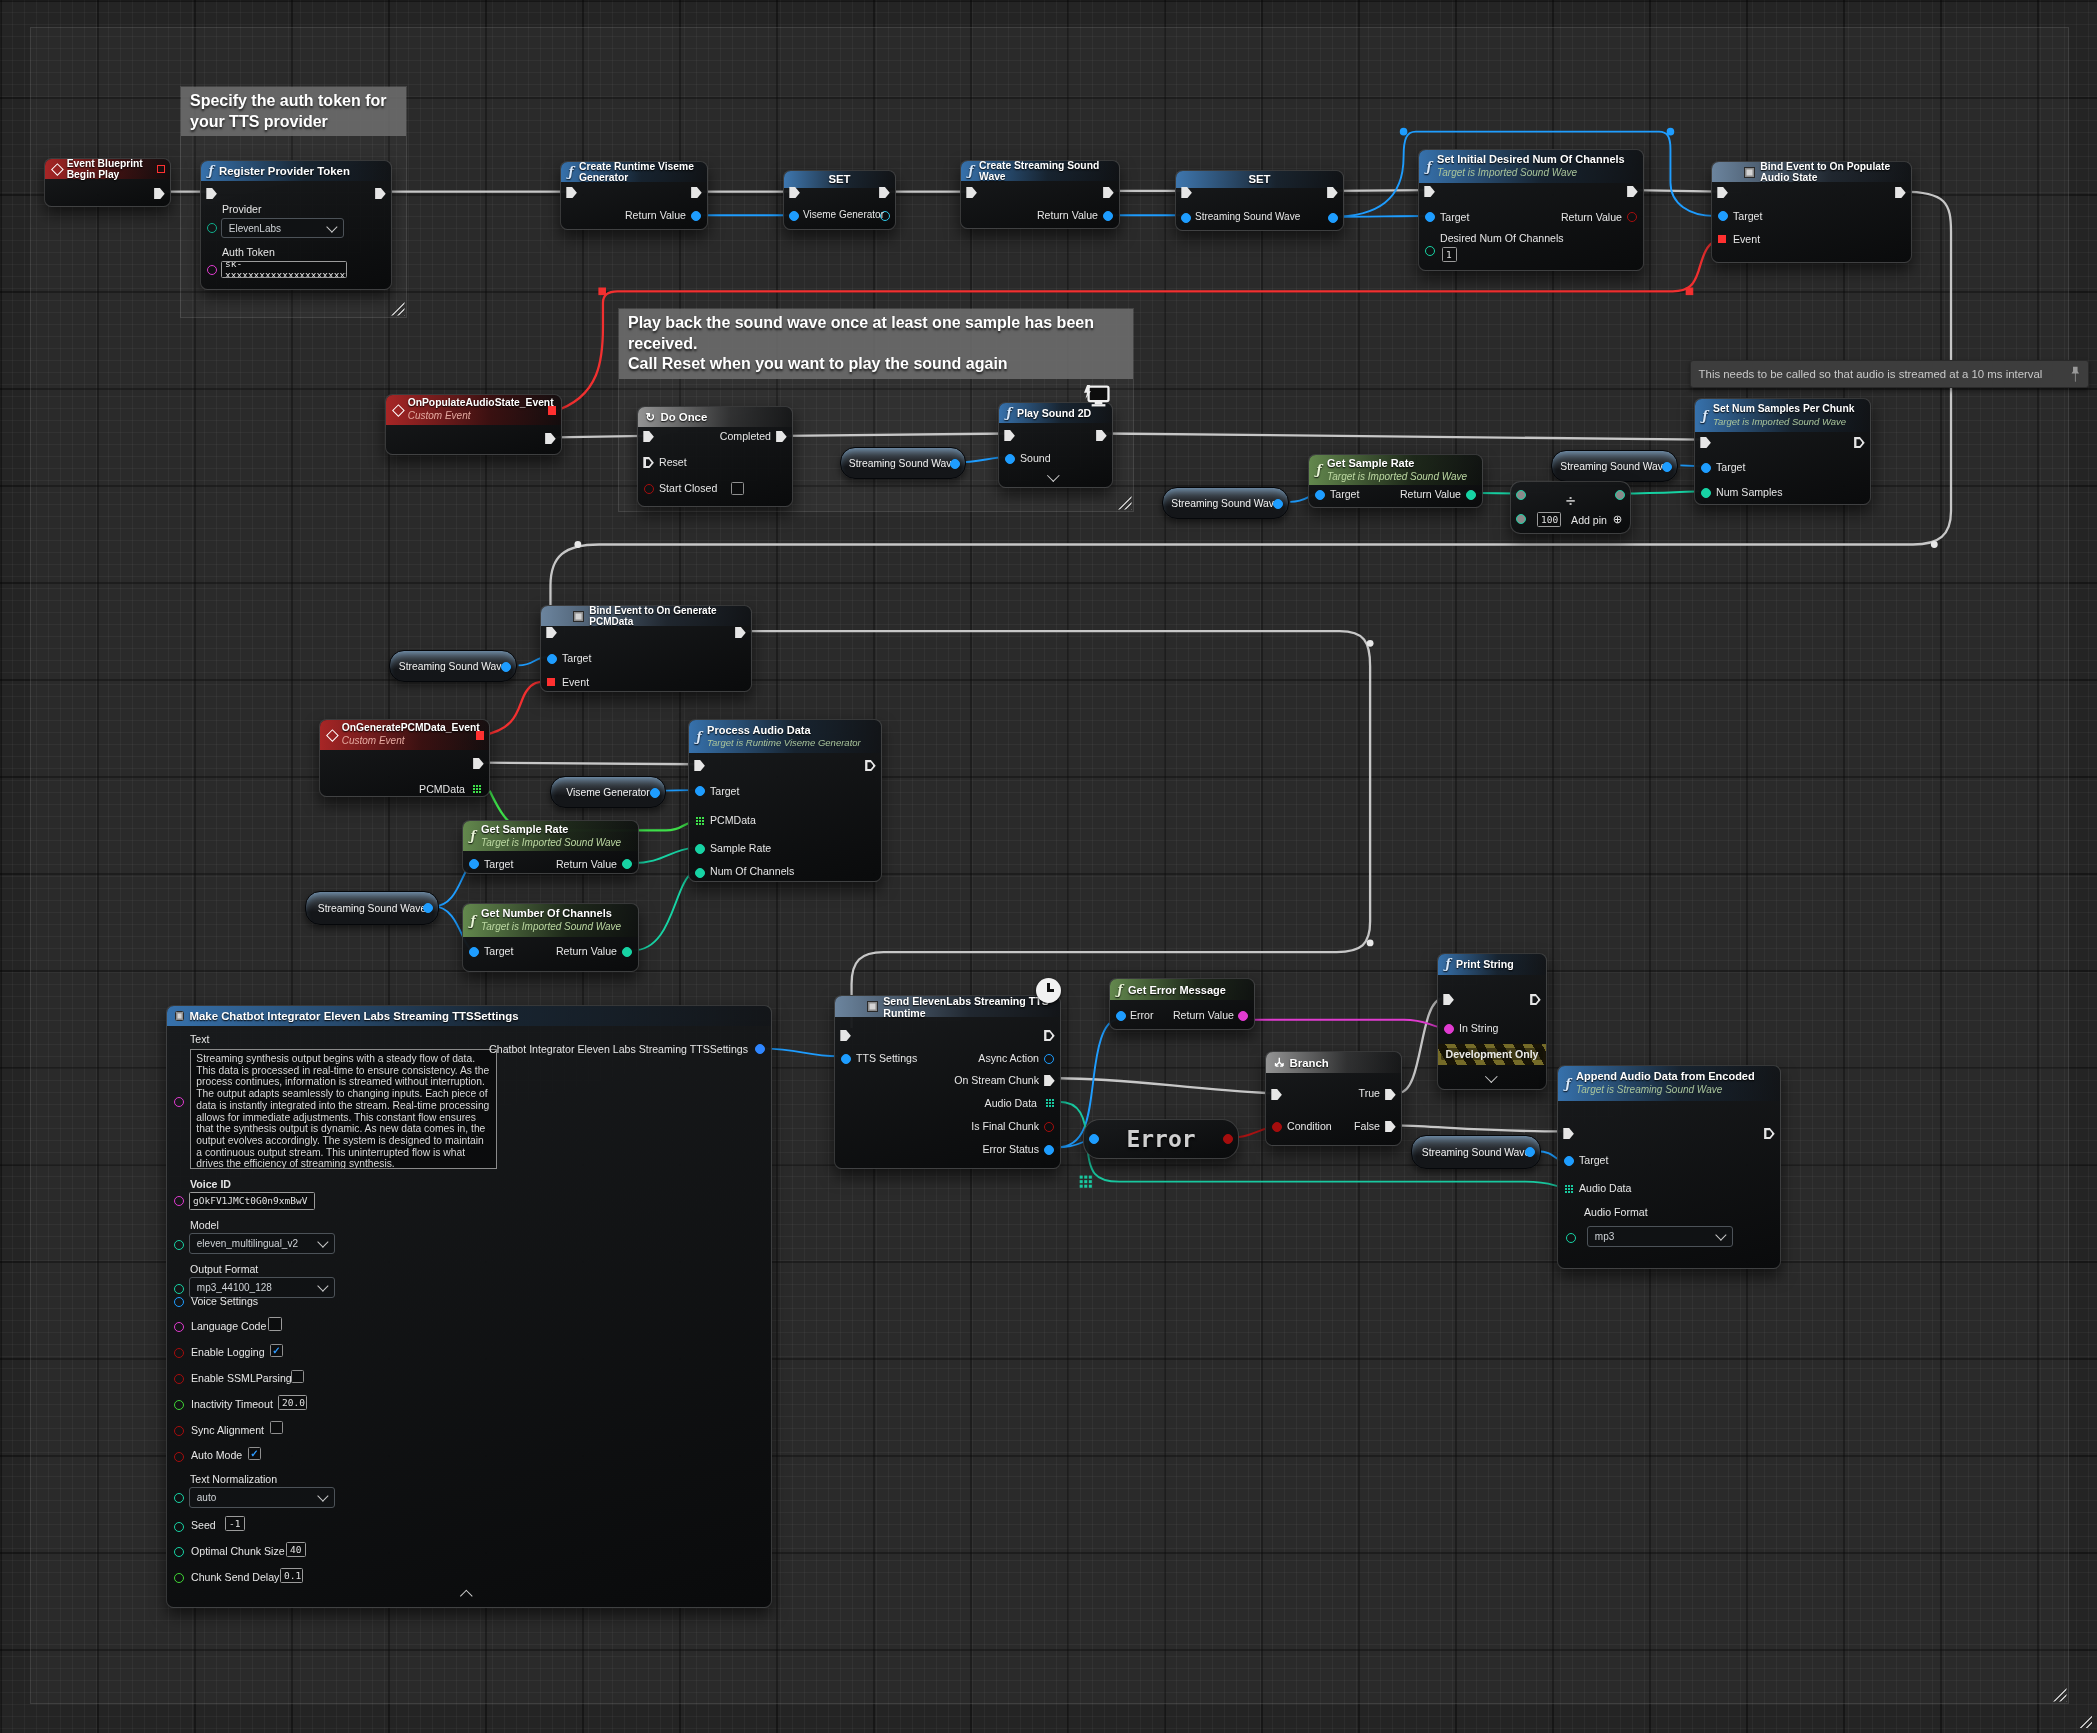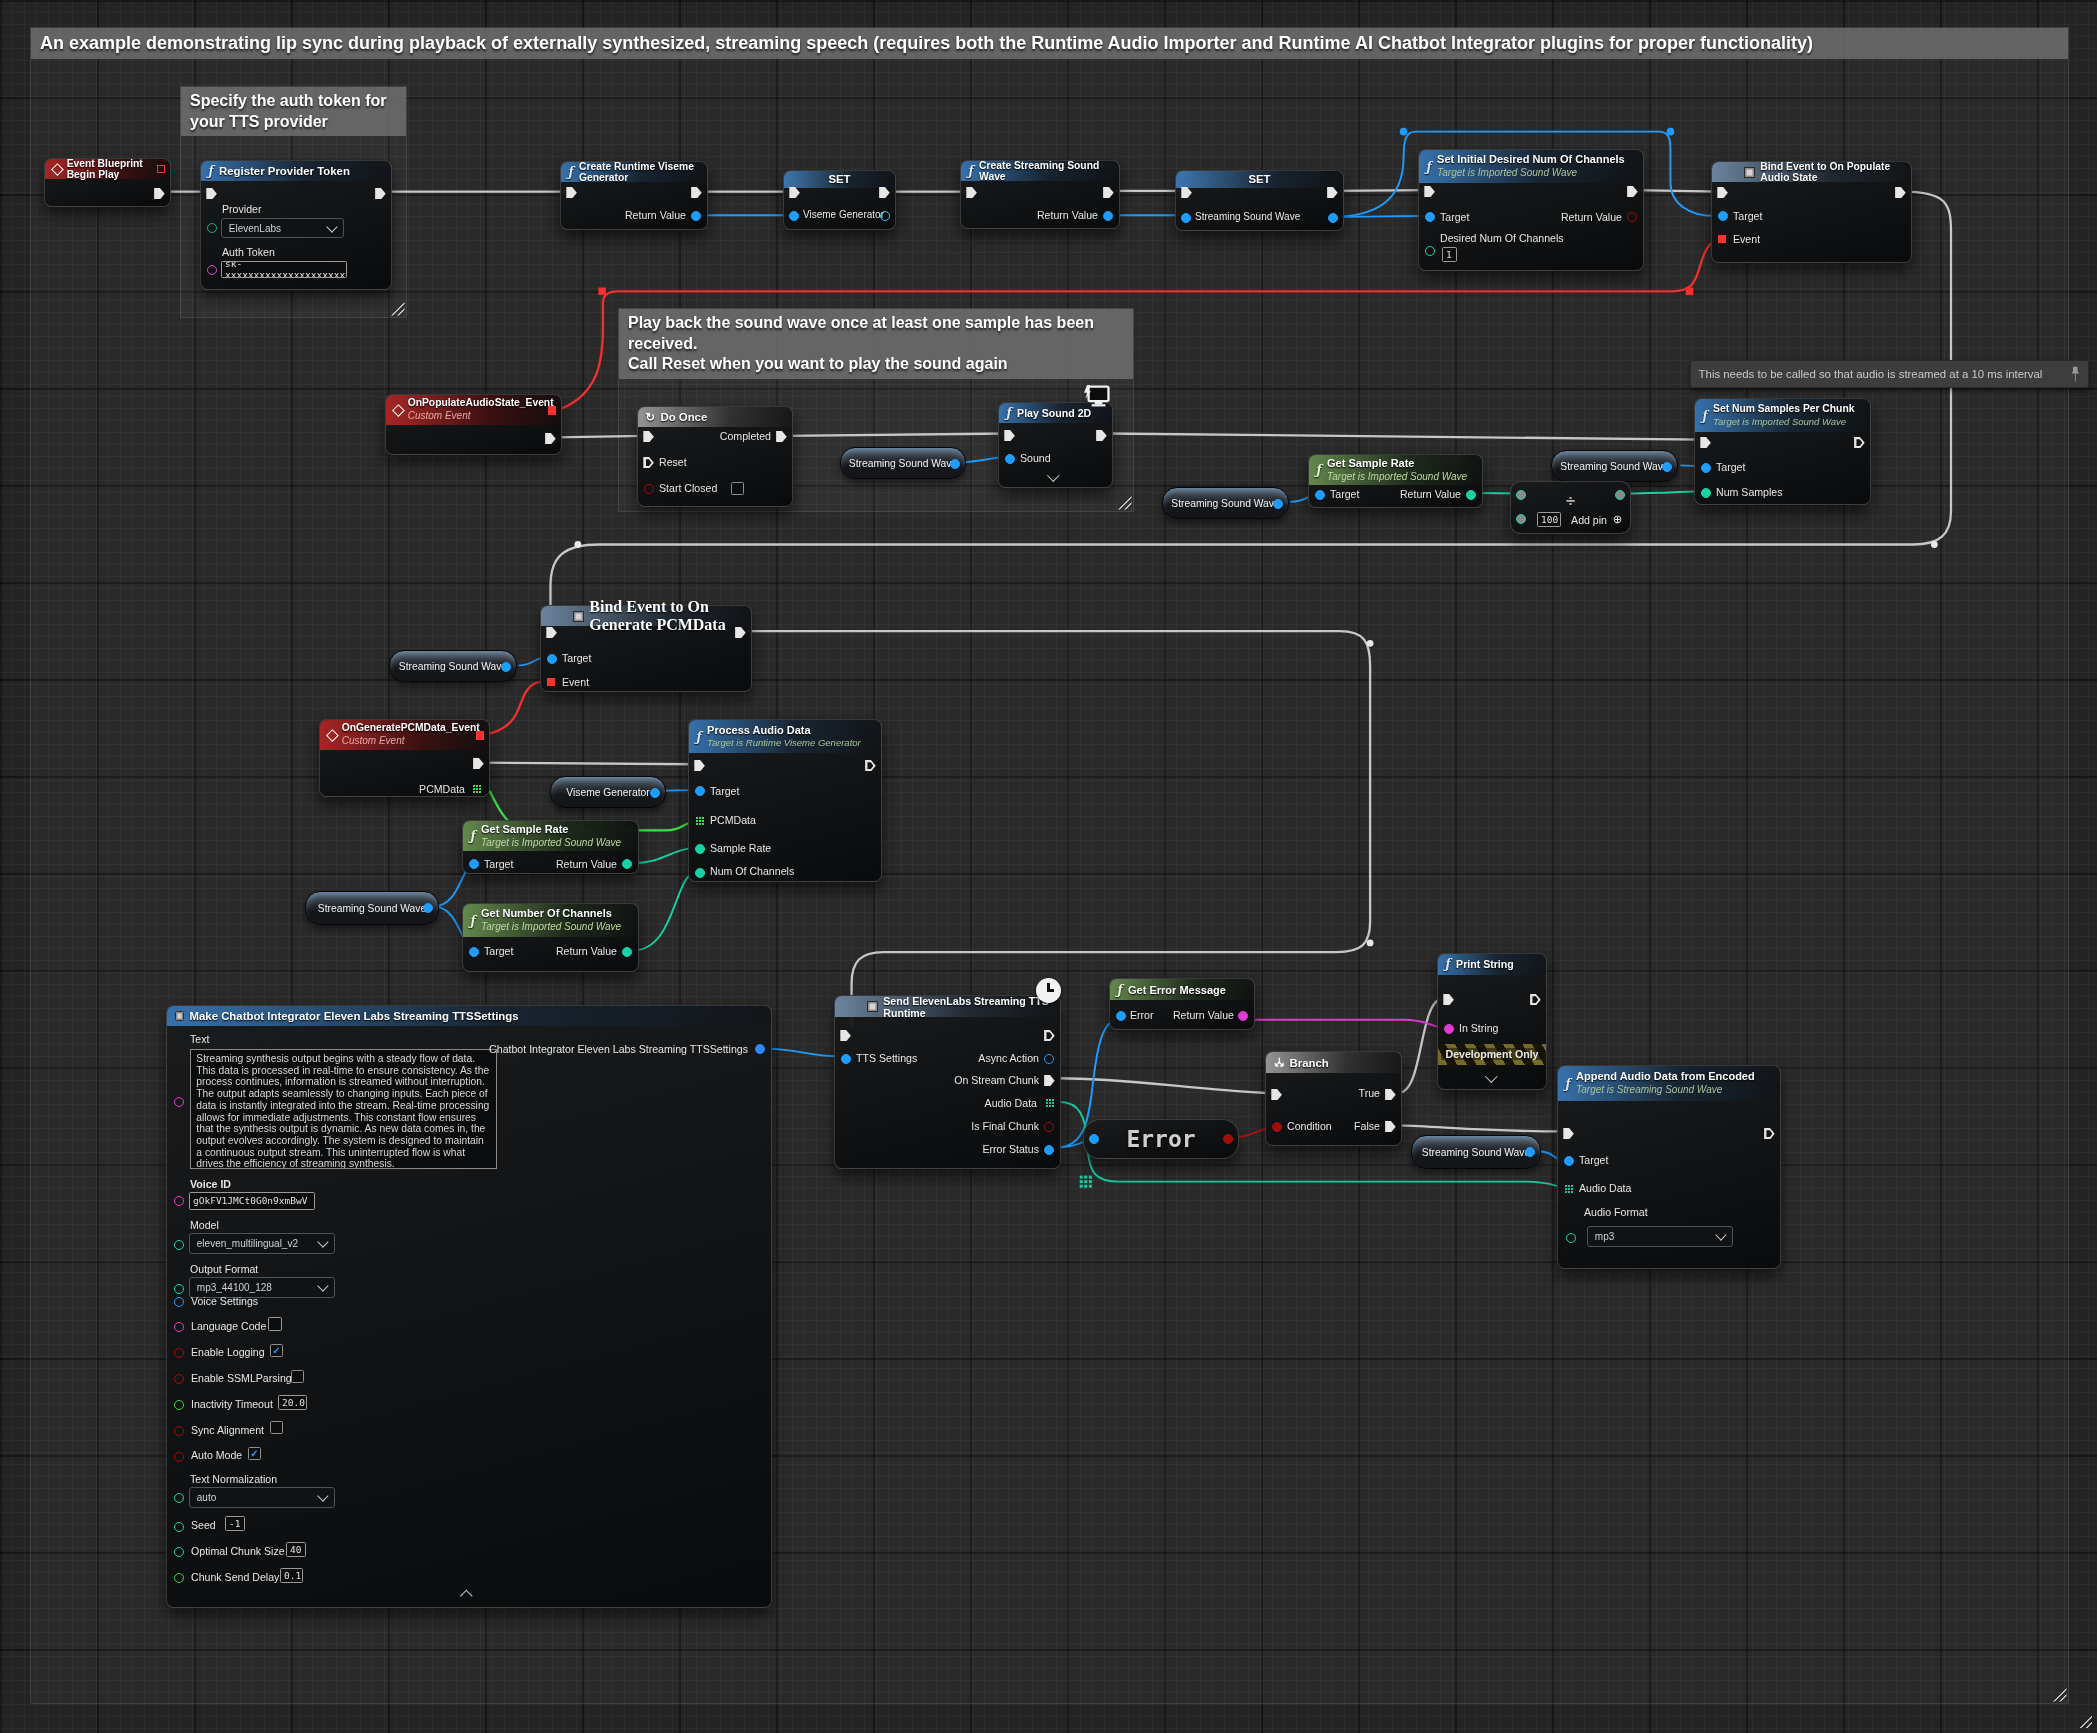--- a/index.html
+++ b/index.html
@@ -75,21 +75,20 @@
   .clock::after{content:"";position:absolute;left:11.4px;top:5.3px;width:2.3px;height:8.4px;background:#111;}
   .clock::before{content:"";position:absolute;left:11.4px;top:11.4px;width:6.8px;height:2.3px;background:#111;}
   .err-big{position:absolute;inset:0;display:flex;align-items:center;justify-content:center;
       color:#cfcfcf;font-weight:bold;font-size:23px;font-family:"DejaVu Sans Mono",monospace;text-shadow:0 1.5px 2.3px #000;}
   .divop{position:absolute;color:#b9b9b9;font-weight:bold;font-size:16.7px;}
 </style>
 </head>
 <body>
 
 <div class="comment" style="left:30px;top:27px;width:2037px;height:1675px;">
-  <div class="chd" style="font-size:18px;">An example demonstrating lip sync during playback of externally synthesized, streaming speech (requires both the Runtime Audio Importer and Runtime AI Chatbot Integrator plugins for proper functionality)</div>
   <div class="grip"></div>
 </div>
 <div class="comment" style="left:180px;top:86px;width:225px;height:230px;">
   <div class="chd" style="font-size:16px;">Specify the auth token for your TTS provider</div>
   <div class="grip"></div>
 </div>
 <div class="comment" style="left:618px;top:308px;width:514px;height:202px;">
   <div class="chd" style="font-size:16px;">Play back the sound wave once at least one sample has been received.
 Call Reset when you want to play the sound again</div>
   <div class="grip"></div>
@@ -401,21 +400,21 @@
 </div>
 
 <div class="bubble" style="left:1690px;top:360px;width:382px;height:26px;">
   <span style="flex:1;">This needs to be called so that audio is streamed at a 10 ms interval</span>
   <svg width="10.6" height="16.7" viewBox="0 0 14 22">
       <path d="M4 1 h6 v6 l2 3 h-10 l2 -3 z M6.5 10 h1 v10 l-0.5 1.5 -0.5 -1.5 z" fill="#9a9a9a"></path>
     </svg>
 </div>
 
 <div class="node" style="left:540px;top:605px;width:210px;height:85px;">
-  <div class="hdr bind" style="height:20px;font-size:16px;font-family:Liberation Serif, serif;">
+  <div class="hdr bind" style="height:20px;font-size:10px;">
       <span class="bico"></span>
       <span>Bind Event to On Generate PCMData</span>
     </div>
   <span class="epin" style="left:5.3px;top:21px;"></span>
   <span class="epin" style="right:5.3px;top:21px;"></span>
   <span class="rpin f" style="--c:#1e9dff;left:6px;top:48px;"></span>
   <span class="lbl sm" style="left:21px;top:46px;">Target</span>
   <span class="spin" style="left:6px;top:72px;"></span>
   <span class="lbl sm" style="left:21px;top:70px;">Event</span>
 </div>

